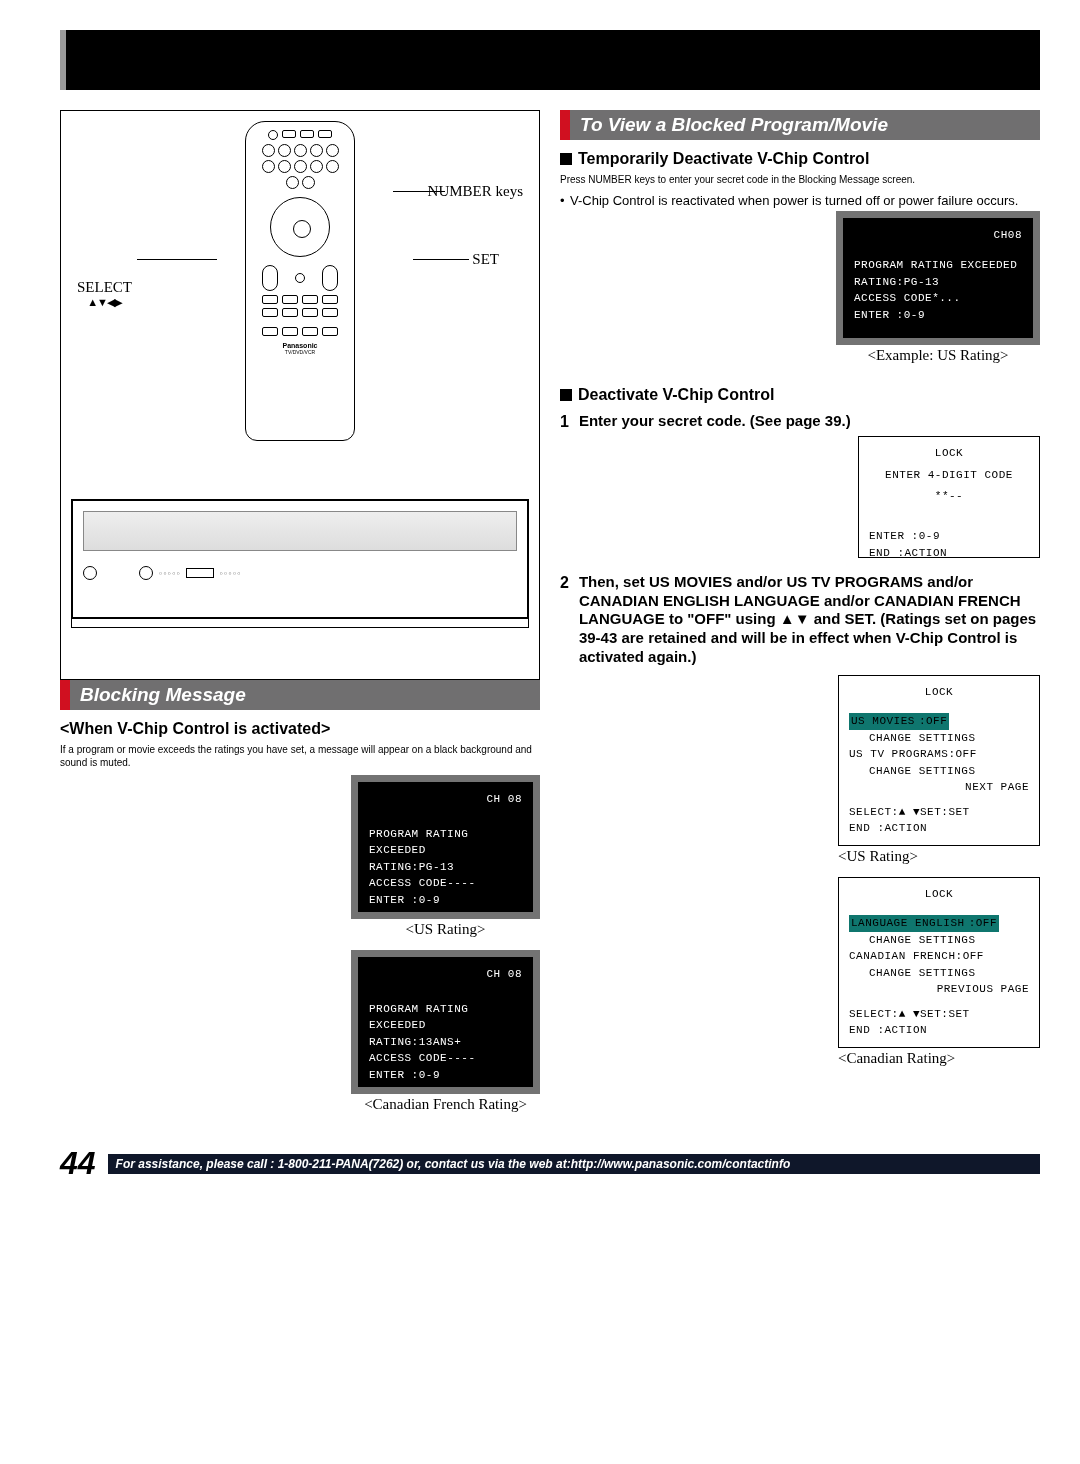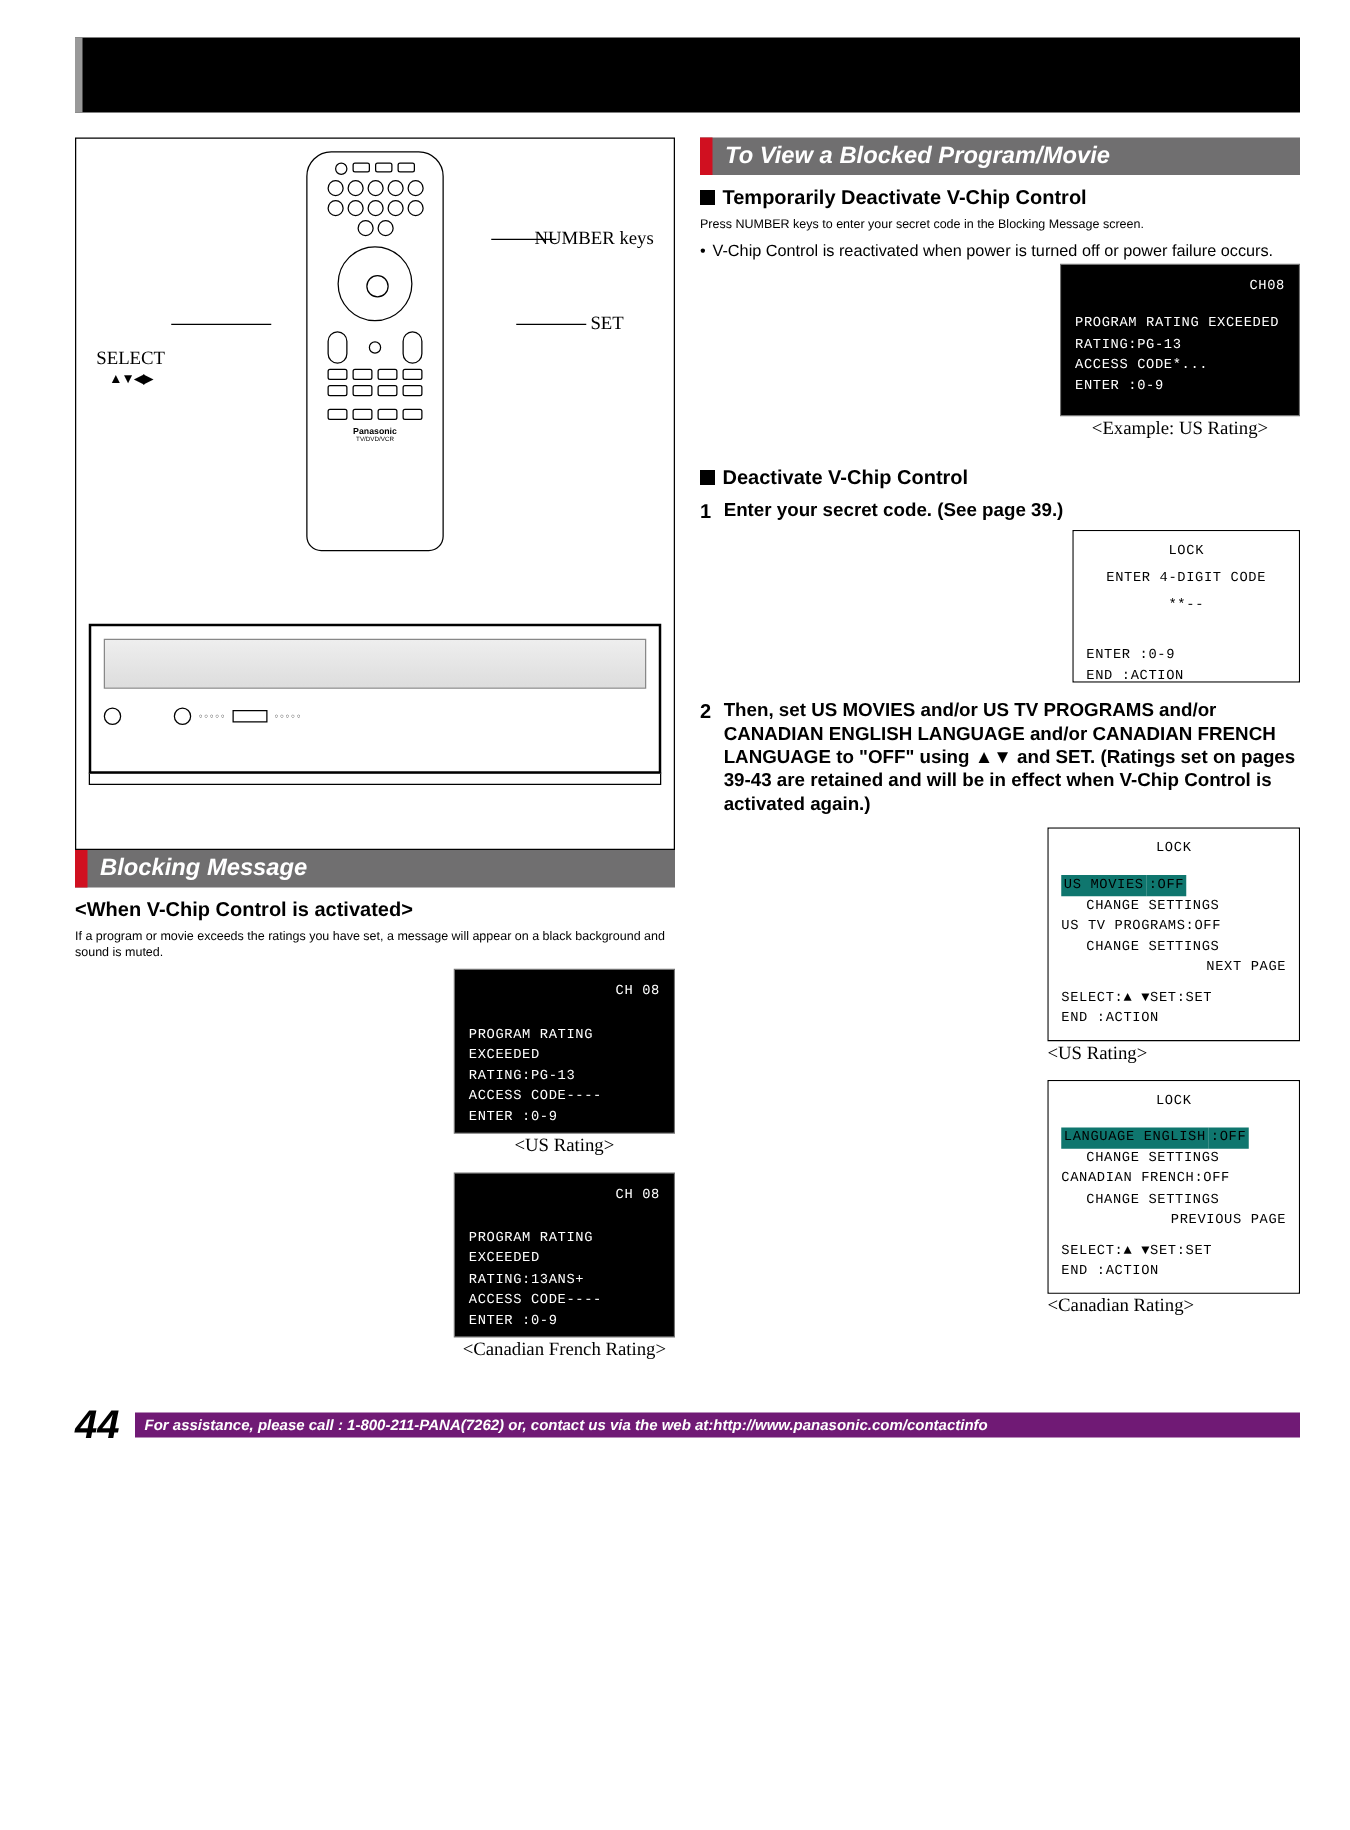--- a/index.html
+++ b/index.html
@@ -136,21 +136,21 @@
     background: #000;
     color: #fff;
     font-family: "Courier New", monospace;
     font-size: 11px;
     letter-spacing: 0.5px;
     padding: 8px 10px;
     line-height: 1.5;
     border: 1px solid #000;
   }
   .osd-outer {
-    border: 1px solid #737373;
+    border: 7px solid #737373;
     display: inline-block;
     background:#000;
   }
   .osd .right { text-align: right; }
   .osd .center { text-align: center; }
   .osd .row { display:flex; justify-content:flex-start; }
   .osd .hl { background:#0f766e; color:#000; padding: 0 2px; margin-top: 13px; }
   .caption {
     font-family: "Times New Roman", serif;
     font-size: 15px;
@@ -164,21 +164,21 @@
     gap: 12px;
     margin: 20px 40px 30px 60px;
   }
   .page-num {
     font-size: 32px;
     font-weight: bold;
     font-style: italic;
   }
   .footer-band {
     flex: 1;
-    background: #701a75;
+    background: #0f172a;
     color: #fff;
     font-weight: bold;
     font-size: 12px;
     padding: 3px 8px;
     font-style: italic;
   }
   .right-align-block {
     display:flex;
     justify-content:flex-end;
   }

